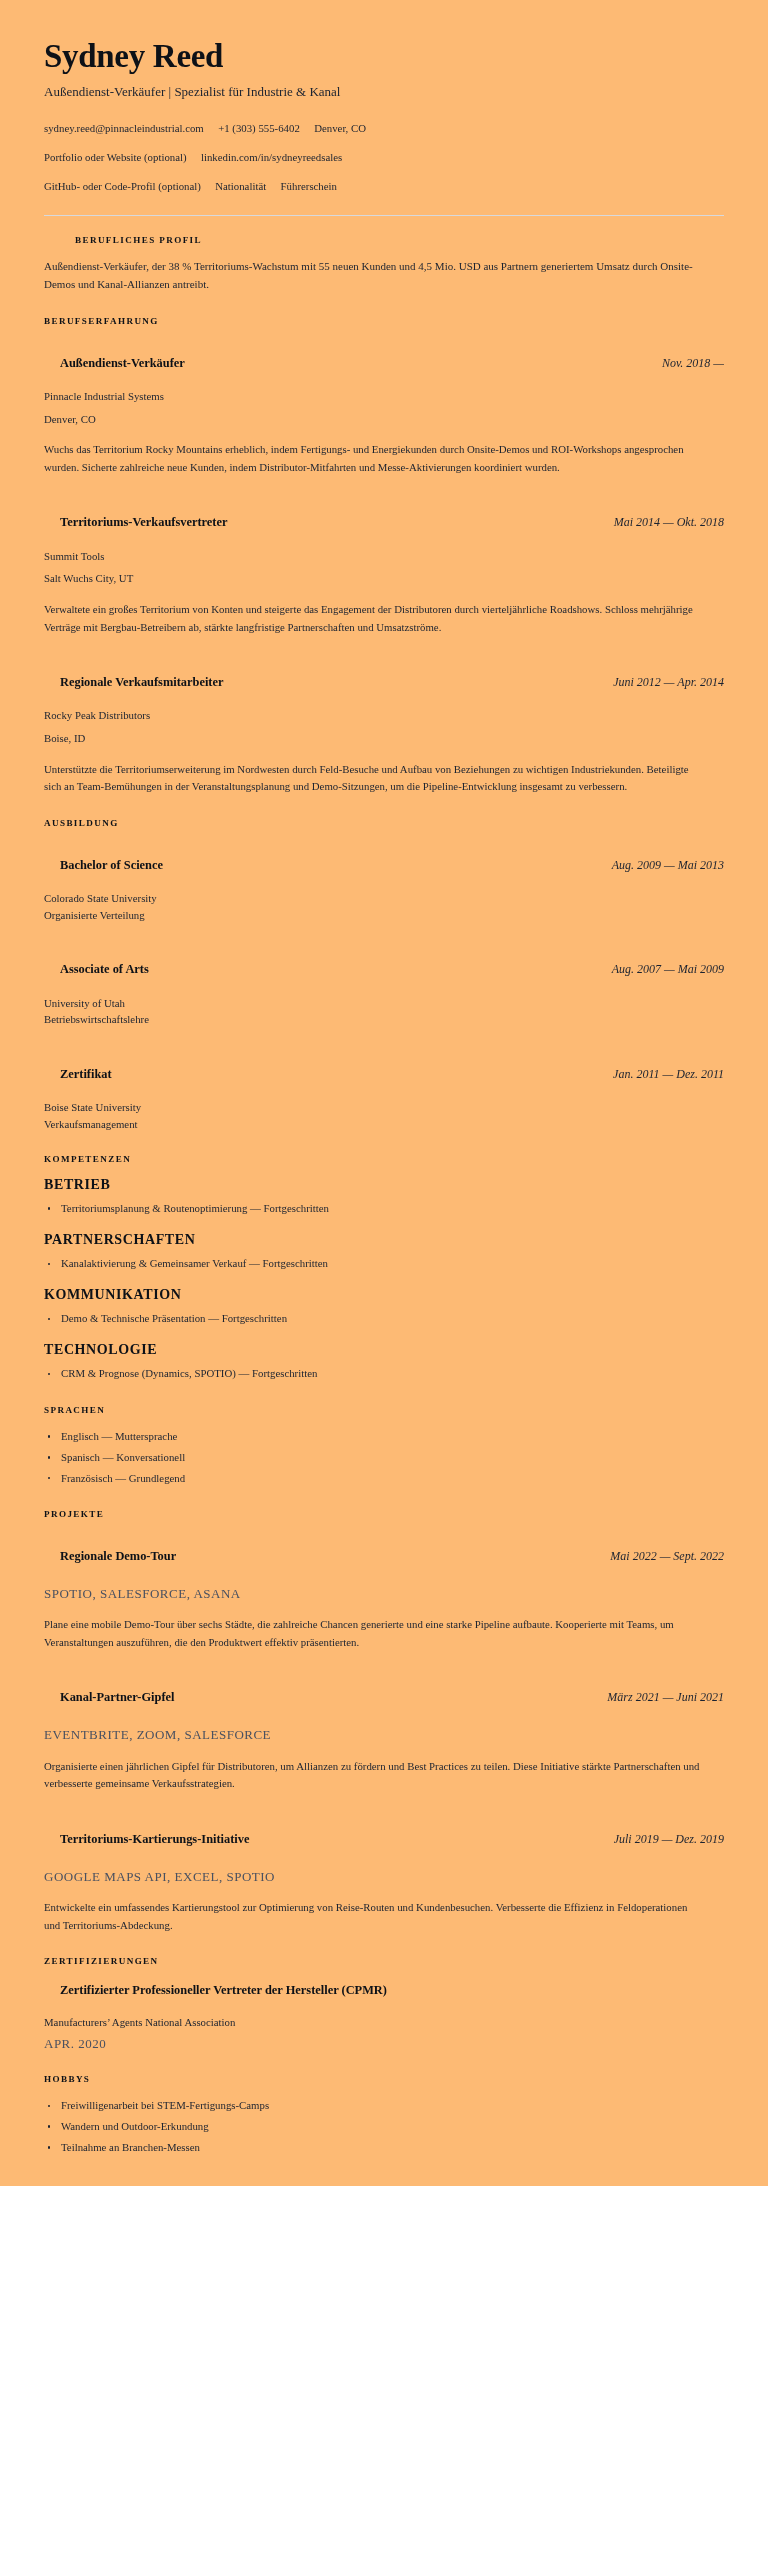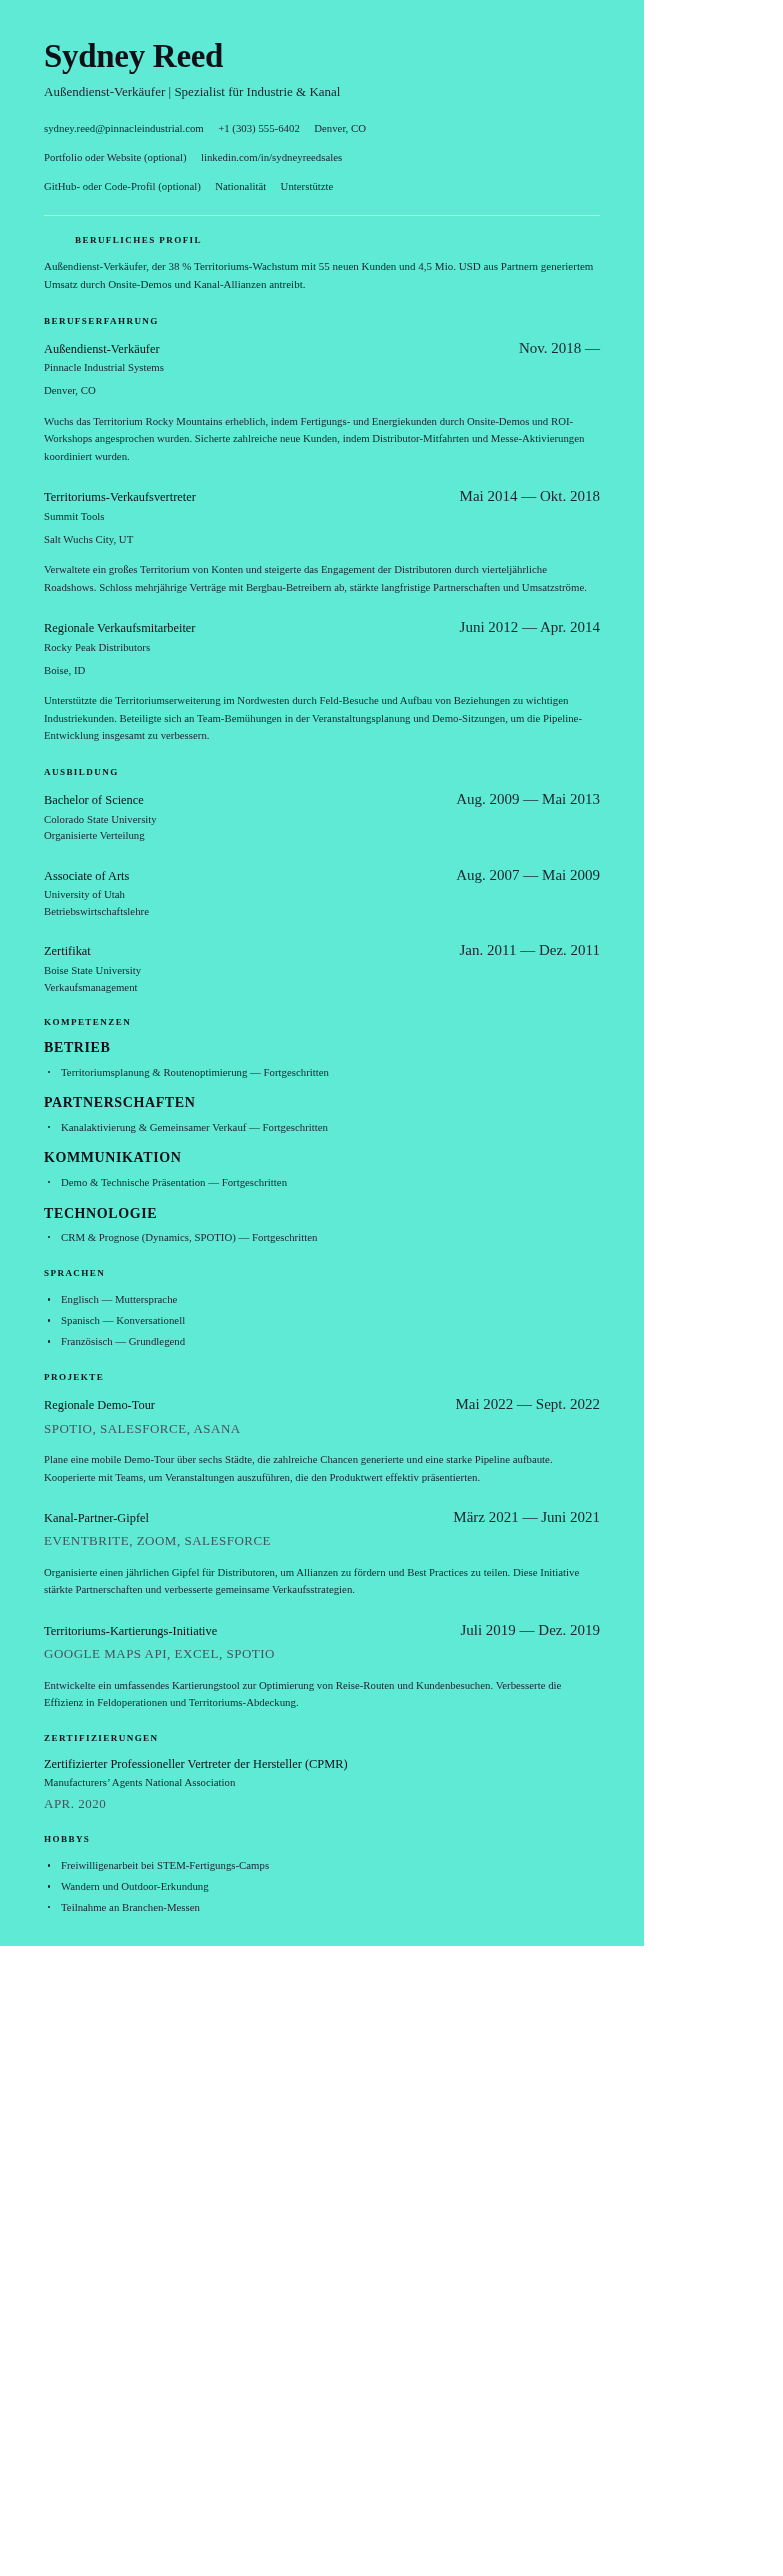--- a/index.html
+++ b/index.html
@@ -8,24 +8,24 @@
     padding: 0;
     background: #ffffff;
   }
   body {
     width: 784px;
     font-family: "Liberation Serif", "DejaVu Serif", serif;
     color: #1c2330;
     -webkit-font-smoothing: antialiased;
   }
   .page {
-    width: 644px;
+    width: 768px;
     box-sizing: border-box;
     padding: 39px 44px 26px 44px;
-    background: #5eead4;
+    background: #fdba74;
   }
 
   
   .name {
     font-size: 33px;
     font-weight: 700;
     letter-spacing: -0.3px;
     line-height: 1.08;
     margin: 0 0 9.1px 0;
     color: #0d1117;
@@ -78,32 +78,33 @@
   .entry { margin: 0 0 22px 0; }
   .entry:last-child { margin-bottom: 0; }
   .entry-head {
     display: flex;
     align-items: baseline;
     justify-content: space-between;
     gap: 15.7px;
   }
   .entry-title {
     font-size: 12.4px;
-    font-weight: 400;
+    font-weight: 700;
     line-height: 1.3;
-    margin: 0;
+    margin: 16px;
     color: #0d1117;
   }
   .entry-date {
-    font-size: 15px;
+    font-size: 12px;
     line-height: 1.3;
     white-space: nowrap;
     text-align: left;
     color: #1c2330;
     flex: none;
+    font-style: italic;
   }
   .entry-org {
     font-size: 10.8px;
     line-height: 1.5;
     margin: 1.3px 0 0 0;
     color: #1c2330;
   }
   .entry-meta {
     font-size: 10.8px;
     line-height: 1.5;
@@ -179,21 +180,21 @@
 
     <div class="contact-line">
       <span>sydney.reed@pinnacleindustrial.com</span><span class="gap"></span><span>+1 (303) 555-6402</span><span class="gap"></span><span>Denver, CO</span>
     </div>
 
     <div class="contact-line">
       <span>Portfolio oder Website (optional)</span><span class="gap"></span><span>linkedin.com/in/sydneyreedsales</span>
     </div>
 
     <div class="contact-line">
-      <span>GitHub- oder Code-Profil (optional)</span><span class="gap"></span><span>Nationalität</span><span class="gap"></span><span>Unterstützte</span>
+      <span>GitHub- oder Code-Profil (optional)</span><span class="gap"></span><span>Nationalität</span><span class="gap"></span><span>Führerschein</span>
     </div>
   </header>
 
   <hr class="rule">
 
   <section class="section">
     <div class="section-title first">BERUFLICHES PROFIL</div>
     <p class="body-text">Außendienst-Verkäufer, der 38 % Territoriums-Wachstum mit 55 neuen Kunden und 4,5 Mio. USD aus Partnern generiertem Umsatz durch Onsite-Demos und Kanal-Allianzen antreibt.</p>
   </section>
 

